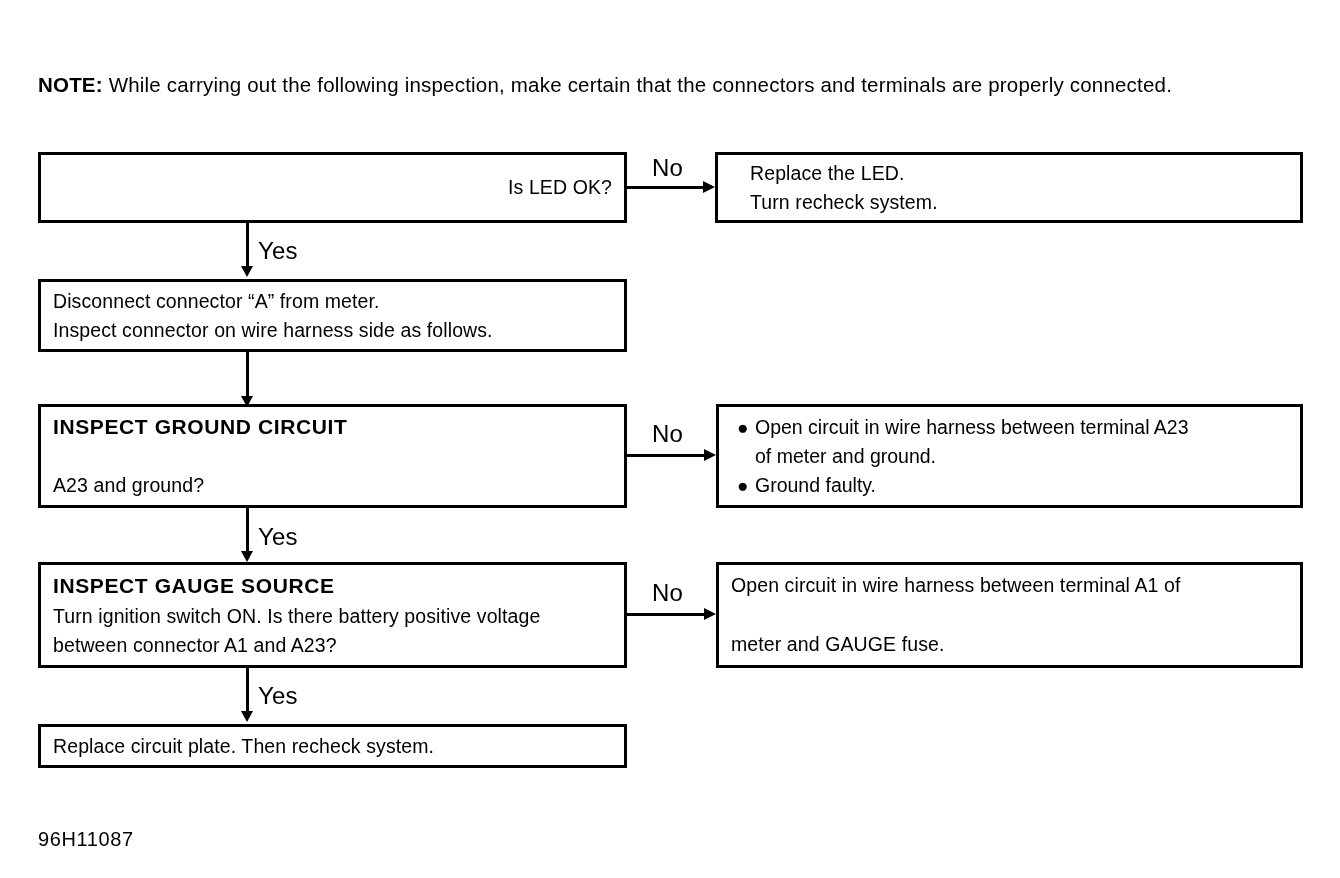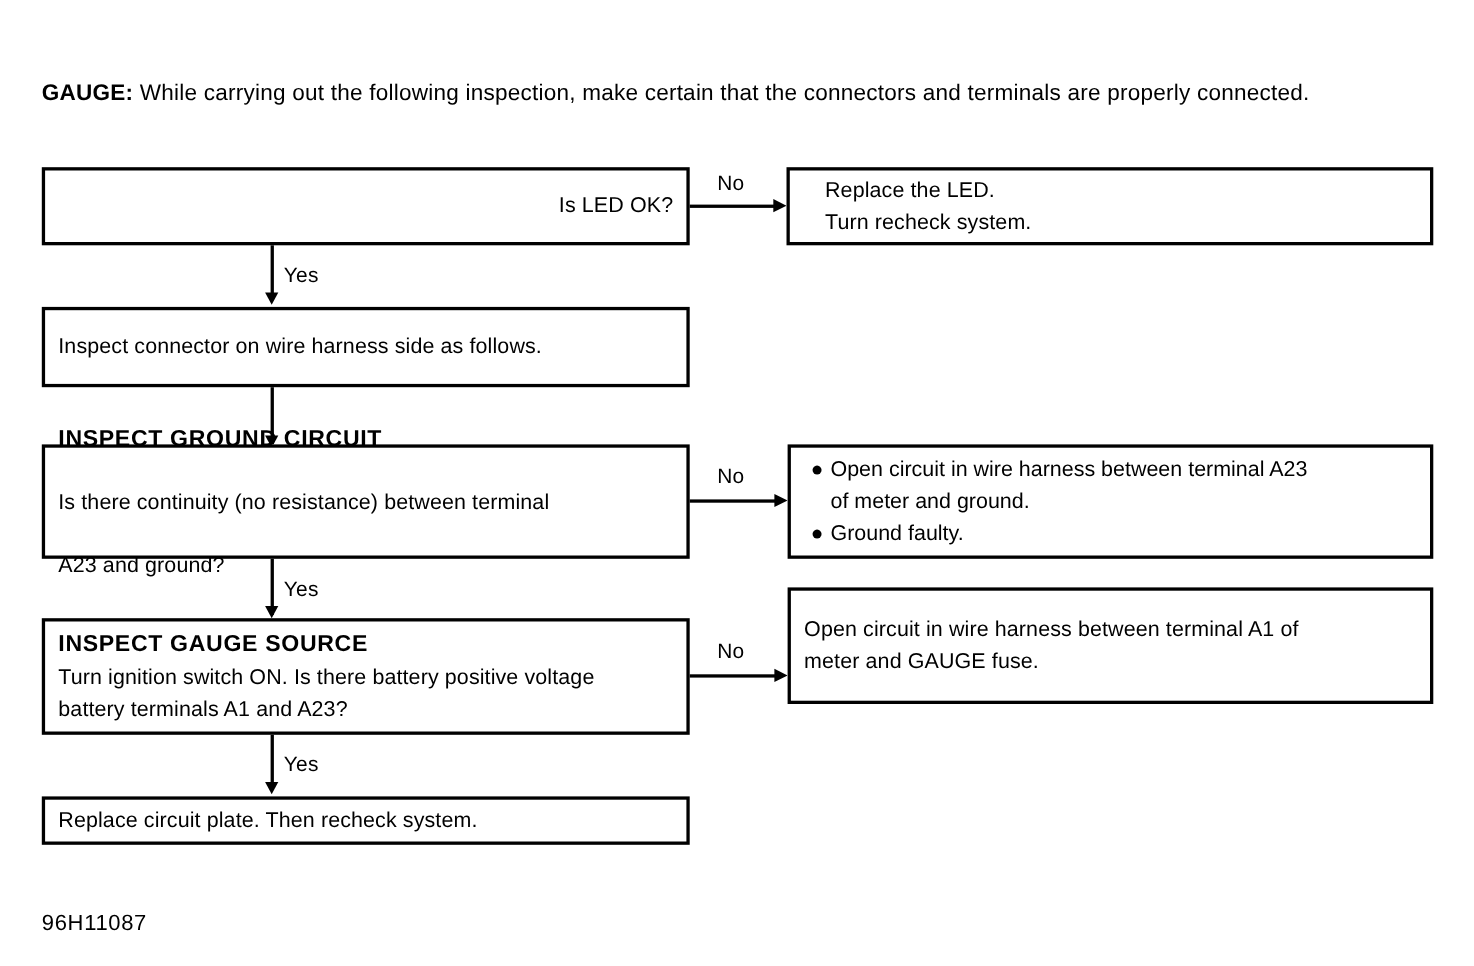--- a/index.html
+++ b/index.html
@@ -87,38 +87,38 @@
   }
   .arrow-right {
     position: absolute;
     width: 0; height: 0;
     border-top: 6px solid transparent;
     border-bottom: 6px solid transparent;
     border-left: 12px solid #000;
   }
   .edge-label {
     position: absolute;
-    font-size: 19px;
+    font-size: 24px;
     line-height: 22px;
     letter-spacing: 0.2px;
     white-space: nowrap;
   }
   .figure-id {
     position: absolute;
     left: 38px;
     top: 828px;
     font-size: 20px;
     letter-spacing: 0.6px;
   }
 </style>
 </head>
 <body>
 
 <div class="note">
-  <b>GAUGE:</b>
+  <b>NOTE:</b>
   <span>While carrying out the following inspection, make certain that the connectors and terminals are properly connected.</span>
 </div>
 
 <div class="box" style="left:38px; top:152px; width:589px; height:71px;text-align:right;">
   <div class="line">Is LED OK?</div>
 </div>
 
 <div class="hline" style="left:627px; top:186px; width:78px;"></div>
 <div class="arrow-right" style="left:703px; top:181px;"></div>
 <div class="edge-label" style="left:652px; top:157px;">No</div>
@@ -126,29 +126,29 @@
 <div class="box" style="left:715px; top:152px; width:588px; height:71px;padding-left:32px;">
   <div class="line">Replace the LED.</div>
   <div class="line">Turn recheck system.</div>
 </div>
 
 <div class="vline" style="left:246px; top:223px; height:50px;"></div>
 <div class="arrow-down" style="left:241px; top:266px;"></div>
 <div class="edge-label" style="left:258px; top:240px;">Yes</div>
 
 <div class="box" style="left:38px; top:279px; width:589px; height:73px;">
+  <div class="line">Disconnect connector “A” from meter.</div>
   <div class="line">Inspect connector on wire harness side as follows.</div>
 </div>
 
 <div class="vline" style="left:246px; top:352px; height:52px;"></div>
 <div class="arrow-down" style="left:241px; top:396px;"></div>
 
 <div class="box" style="left:38px; top:404px; width:589px; height:104px;gap:28px;">
   <div class="heading">INSPECT GROUND CIRCUIT</div>
-  <div class="line">Is there continuity (no resistance) between terminal</div>
   <div class="line">A23 and ground?</div>
 </div>
 
 <div class="hline" style="left:627px; top:454px; width:79px;"></div>
 <div class="arrow-right" style="left:704px; top:449px;"></div>
 <div class="edge-label" style="left:652px; top:423px;">No</div>
 
 <div class="box bullets" style="left:716px; top:404px; width:587px; height:104px;">
   <div class="bullet-item">
     <span class="bullet-dot">●</span>
@@ -161,28 +161,28 @@
   </div>
 </div>
 
 <div class="vline" style="left:246px; top:508px; height:51px;"></div>
 <div class="arrow-down" style="left:241px; top:551px;"></div>
 <div class="edge-label" style="left:258px; top:526px;">Yes</div>
 
 <div class="box" style="left:38px; top:562px; width:589px; height:106px;">
   <div class="heading">INSPECT GAUGE SOURCE</div>
   <div class="line">Turn ignition switch ON. Is there battery positive voltage</div>
-  <div class="line">battery terminals A1 and A23?</div>
+  <div class="line">between connector A1 and A23?</div>
 </div>
 
 <div class="hline" style="left:627px; top:613px; width:79px;"></div>
 <div class="arrow-right" style="left:704px; top:608px;"></div>
 <div class="edge-label" style="left:652px; top:582px;">No</div>
 
-<div class="box" style="left:716px; top:534px; width:587px; height:106px;">
+<div class="box" style="left:716px; top:562px; width:587px; height:106px;justify-content:space-between;">
   <div class="line">Open circuit in wire harness between terminal A1 of</div>
   <div class="line">meter and GAUGE fuse.</div>
 </div>
 
 <div class="vline" style="left:246px; top:668px; height:50px;"></div>
 <div class="arrow-down" style="left:241px; top:711px;"></div>
 <div class="edge-label" style="left:258px; top:685px;">Yes</div>
 
 <div class="box" style="left:38px; top:724px; width:589px; height:44px;">
   <div class="line">Replace circuit plate. Then recheck system.</div>

